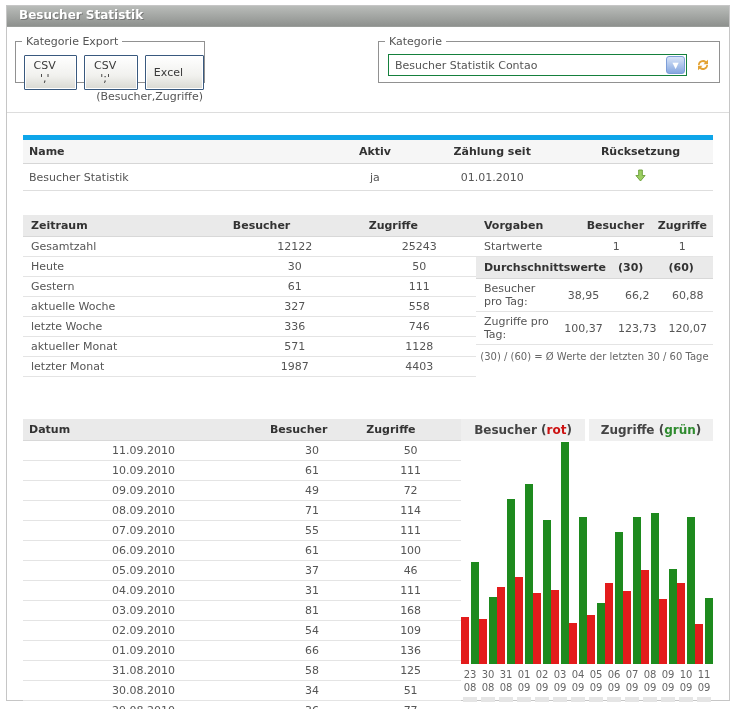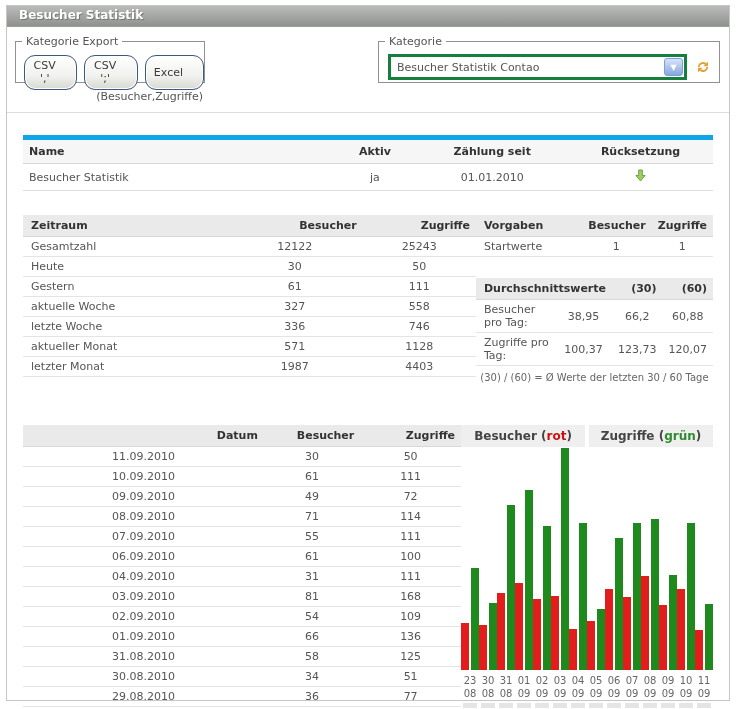--- a/index.html
+++ b/index.html
@@ -7,49 +7,49 @@
   .panel{position:absolute;left:6px;top:5px;width:722px;height:694px;border:1px solid #c6c6c6;background:#fff;}
   .titlebar{height:17px;background:linear-gradient(#b9bcb9,#8e918e);color:#fff;font-weight:bold;
     font-size:12px;padding:2px 0 1px 12px;text-shadow:1px 1px 0 rgba(100,100,100,.7);border-bottom:1px solid #9a9d9a;}
   
   .top-section{position:relative;height:85px;border-bottom:1px solid #ddd;}
   fieldset{position:absolute;border:1px solid #919191;margin:0;padding:0;}
   legend{font-size:11px;color:#555;padding:0 4px;margin-left:6px;}
   .fs-export{left:8px;top:8px;width:188px;height:46px;}
   .btn-row{display:flex;gap:7px;padding:7px 0 0 8px;}
   .xp-btn{font-family:"DejaVu Sans","Liberation Sans",sans-serif;font-size:11px;color:#3a3a3a;
-    border:1px solid #39597e;border-radius:11px;padding:3px 20px 4px 8px;cursor:pointer;
+    border:1px solid #39597e;border-radius:1px;padding:3px 20px 4px 8px;cursor:pointer;
     background:linear-gradient(#ffffff,#f1f1ee 60%,#d9d9d2);box-shadow:inset 0 0 0 1px #fff;}
   .export-note{position:absolute;left:8px;top:63px;width:188px;text-align:right;font-size:11px;color:#555;}
   .fs-kategorie{left:371px;top:8px;width:340px;height:46px;}
   .select-row{display:flex;align-items:center;gap:8px;padding:6px 8px 0 9px;}
-  .select{position:relative;flex:1;height:20px;border:3px solid #15803d;background:#fff;
+  .select{position:relative;flex:1;height:20px;border:1px solid #15803d;background:#fff;
     display:flex;align-items:center;font-size:11px;color:#555;padding-left:6px;cursor:pointer;}
   .select-arrow{position:absolute;right:1px;top:1px;width:17px;height:16px;border:1px solid #7d9ed8;border-radius:3px;
     background:linear-gradient(#d8e4f8,#86a7e0);color:#fff;font-size:8px;display:flex;align-items:center;justify-content:center;}
   .refresh{width:16px;height:16px;display:inline-block;cursor:pointer;}
   
   .content{padding:0 16px;}
   table{border-collapse:collapse;}
   .name-table{width:100%;margin-top:22px;font-size:11px;color:#555;}
   .name-table th{font-weight:bold;color:#333;text-align:center;padding:5px 6px;background:#f6f6f6;
     border-top:5px solid #0ea5e9;border-bottom:1px solid #d6d6d6;}
   .name-table td{text-align:center;padding:5px 6px;border-bottom:1px solid #dedede;}
   .name-table .al{text-align:left;}
   .cols{display:flex;justify-content:space-between;align-items:flex-start;margin-top:24px;}
   .cols.second{margin-top:42px;}
   .left-col{width:300px;}
   .right-col{width:297px;}
   .stat-table{width:100%;font-size:11px;color:#555;}
-  .stat-table th{background:#eaeaea;color:#333;font-weight:bold;text-align:right;padding:4px 6px;border-bottom:1px solid #d8d8d8;}
+  .stat-table th{background:#eaeaea;color:#333;font-weight:bold;text-align:left;padding:4px 6px;border-bottom:1px solid #d8d8d8;}
   .stat-table td{text-align:center;padding:3px 6px;border-bottom:1px solid #e4e4e4;}
   .stat-table th.al,.stat-table td.al{text-align:left;padding-left:8px;}
   .stat-table col.c1{width:45%;} .stat-table col.c2{width:30%;} .stat-table col.c3{width:25%;}
   .datum col.c1{width:55%;} .datum col.c2{width:22%;} .datum col.c3{width:23%;}
-  .avg{margin-top:21px;}
+  .avg{}
   .avg col.c1{width:42%;} .avg col.c2{width:20%;} .avg col.c3{width:19%;} .avg col.c4{width:19%;}
   .avg-note{margin-top:6px;text-align:center;font-size:10px;color:#666;}
   
   .chart-header{display:flex;gap:4px;align-items:flex-end;}
   .chart-header-cell{flex:1;background:#efefef;text-align:center;font-weight:bold;font-size:12px;color:#444;padding:4px 0;}
   .chart-plot{display:flex;height:222px;align-items:flex-end;margin-top:1px;}
   .chart-col{flex:1;display:flex;align-items:flex-end;justify-content:center;gap:2px;height:100%;}
   .bar{width:8px;}
   .chart-labels{display:flex;font-size:10px;color:#666;text-align:center;margin-top:4px;}
   .chart-label{flex:1;line-height:13px;}
@@ -269,20 +269,25 @@
               <td>07.09.2010</td>
               <td>55</td>
               <td>111</td>
             </tr>
             <tr>
               <td>06.09.2010</td>
               <td>61</td>
               <td>100</td>
             </tr>
             <tr>
+              <td>05.09.2010</td>
+              <td>37</td>
+              <td>46</td>
+            </tr>
+            <tr>
               <td>04.09.2010</td>
               <td>31</td>
               <td>111</td>
             </tr>
             <tr>
               <td>03.09.2010</td>
               <td>81</td>
               <td>168</td>
             </tr>
             <tr>

